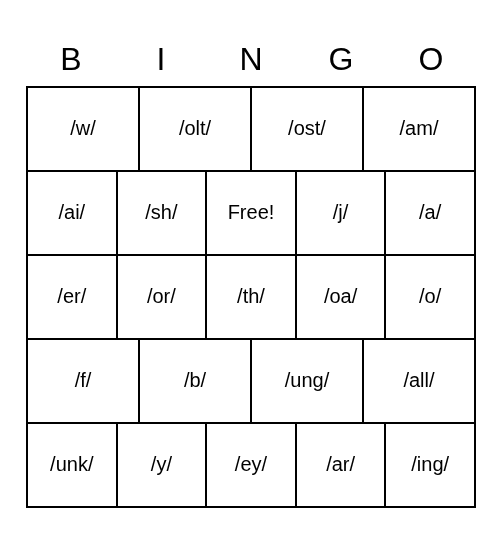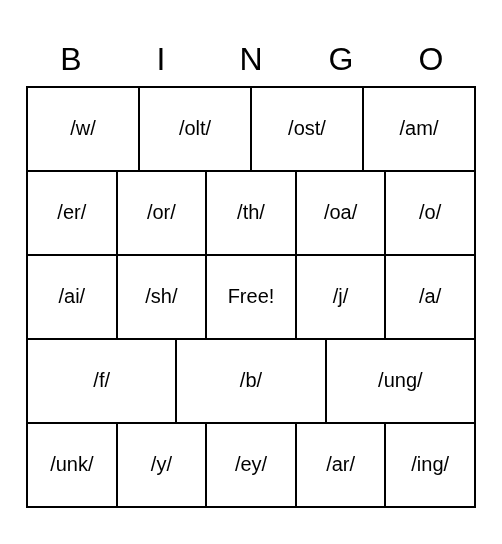--- a/index.html
+++ b/index.html
@@ -45,21 +45,20 @@
       width: 450px;
     }
 
     .bingo-row {
       display: flex;
       border-bottom: 2px solid #000;
     }
 
     .bingo-row:last-child {
       border-bottom: none;
-      justify-content: center;
     }
 
     .bingo-cell {
       flex: 1;
       height: 82px;
       display: flex;
       align-items: center;
       justify-content: center;
       border-right: 2px solid #000;
       font-size: 20px;
@@ -84,37 +83,38 @@
     </div>
   <div class="bingo-grid">
 
   <div class="bingo-row">
         <div class="bingo-cell">/w/</div>
         <div class="bingo-cell">/olt/</div>
         <div class="bingo-cell">/ost/</div>
         <div class="bingo-cell">/am/</div>
       </div>
       <div class="bingo-row">
+        <div class="bingo-cell">/ai/</div>
+        <div class="bingo-cell">/sh/</div>
+        <div class="bingo-cell">Free!</div>
+        <div class="bingo-cell">/j/</div>
+        <div class="bingo-cell">/a/</div>
+      </div>
+      <div class="bingo-row">
         <div class="bingo-cell">/er/</div>
         <div class="bingo-cell">/or/</div>
         <div class="bingo-cell">/th/</div>
         <div class="bingo-cell">/oa/</div>
         <div class="bingo-cell">/o/</div>
       </div>
       <div class="bingo-row">
-        <div class="bingo-cell">/ai/</div>
-        <div class="bingo-cell">/sh/</div>
-        <div class="bingo-cell">Free!</div>
-        <div class="bingo-cell">/j/</div>
-        <div class="bingo-cell">/a/</div>
-      </div>
-      <div class="bingo-row">
         <div class="bingo-cell">/f/</div>
         <div class="bingo-cell">/b/</div>
         <div class="bingo-cell">/ung/</div>
+        <div class="bingo-cell">/all/</div>
       </div>
       <div class="bingo-row">
         <div class="bingo-cell">/unk/</div>
         <div class="bingo-cell">/y/</div>
         <div class="bingo-cell">/ey/</div>
         <div class="bingo-cell">/ar/</div>
         <div class="bingo-cell">/ing/</div>
       </div>
     </div>
 </div>

